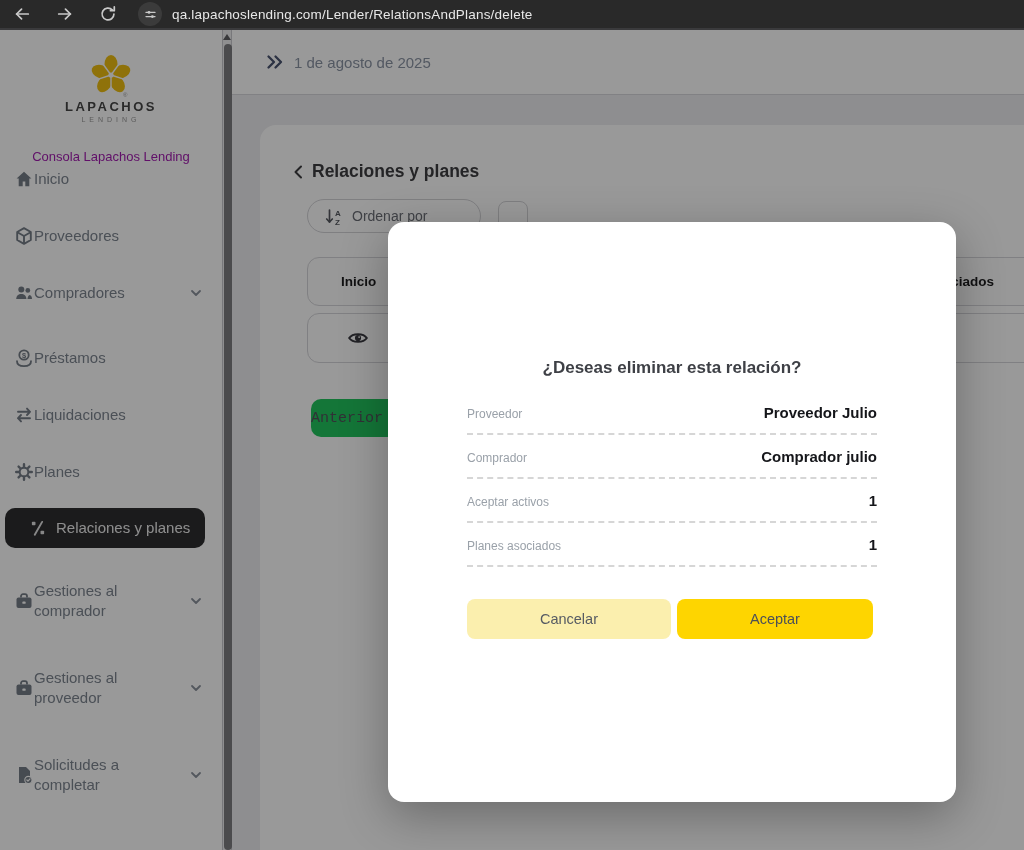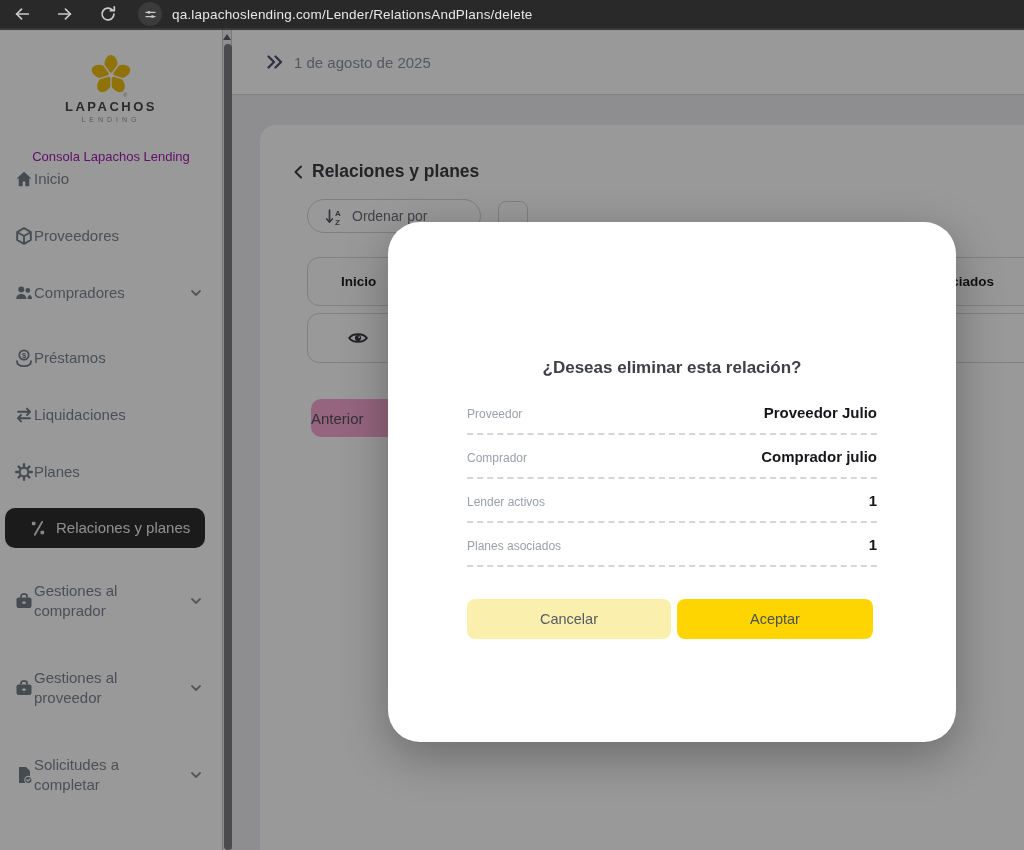--- a/index.html
+++ b/index.html
@@ -68,28 +68,28 @@
   .sq-btn { width:30px; height:30px; margin-left:17px; border:1px solid #d4d4d8; border-radius:8px;
             background:#fff; cursor:pointer; }
 
   .tbl-box { margin:24px 10px 0 47px; height:49px; border:1px solid #d6d6da; border-radius:12px;
              background:#fdfdfd; display:flex; align-items:center; padding:0 33px; position:relative; }
   .tbl-box.row { margin-top:7px; height:50px; background:#fff; }
   .col-head { font-size:13.5px; font-weight:bold; color:#1d1d1f; }
   .col-head.right { position:absolute; right:85px; }
   .eye-btn { width:22px; height:22px; margin-left:6px; color:#3a3a40; cursor:pointer; }
 
-  .pager-btn { margin:36px 0 0 51px; width:116px; height:38px; background:#f9a8d4; border:none;
-               border-radius:10px; font-size:15px; color:#52525a; font-family:Liberation Sans, sans-serif;
+  .pager-btn { margin:36px 0 0 51px; width:116px; height:38px; background:#22c55e; border:none;
+               border-radius:10px; font-size:15px; color:#52525a; font-family:Liberation Mono, monospace;
                text-align:left; cursor:pointer; }
 
   
   .overlay { position:absolute; inset:0; background:rgba(0,0,0,0.40); z-index:50; }
-  .modal { position:absolute; left:388px; top:192px; width:568px; height:520px; background:#fff;
-           border-radius:32px; z-index:100; box-shadow:0 14px 48px rgba(0,0,0,0.30); }
+  .modal { position:absolute; left:388px; top:192px; width:568px; height:580px; background:#fff;
+           border-radius:16px; z-index:100; box-shadow:0 14px 48px rgba(0,0,0,0.30); }
   .modal-title { padding-top:136px; text-align:center; font-size:17px; font-weight:bold; color:#3e4046; }
   .modal-fields { margin:26px 79px 0 79px; }
   .mfield { display:flex; justify-content:space-between; align-items:baseline;
             padding-bottom:12px; border-bottom:2px dashed #d6d6d6; margin-bottom:13px; }
   .mlabel { font-size:12px; color:#9aa1a9; }
   .mvalue { font-size:15px; font-weight:bold; color:#15161a; }
   .modal-actions { display:flex; gap:6px; margin:32px 83px 0 79px; }
   .btn { height:40px; border:none; border-radius:8px; font-size:14.5px; font-family:inherit; cursor:pointer; }
   .btn-cancel { flex:1.04; background:#fbefae; color:#565b63; }
   .btn-accept { flex:1; background:#fed500; color:#4c5058; }
@@ -362,21 +362,21 @@
     <div class="modal-fields">
       <div class="mfield">
         <span class="mlabel">Proveedor</span>
         <span class="mvalue">Proveedor Julio</span>
       </div>
       <div class="mfield">
         <span class="mlabel">Comprador</span>
         <span class="mvalue">Comprador julio</span>
       </div>
       <div class="mfield">
-        <span class="mlabel">Lender activos</span>
+        <span class="mlabel">Aceptar activos</span>
         <span class="mvalue">1</span>
       </div>
       <div class="mfield">
         <span class="mlabel">Planes asociados</span>
         <span class="mvalue">1</span>
       </div>
     </div>
 
     <div class="modal-actions">
       <button class="btn btn-cancel">Cancelar</button>

